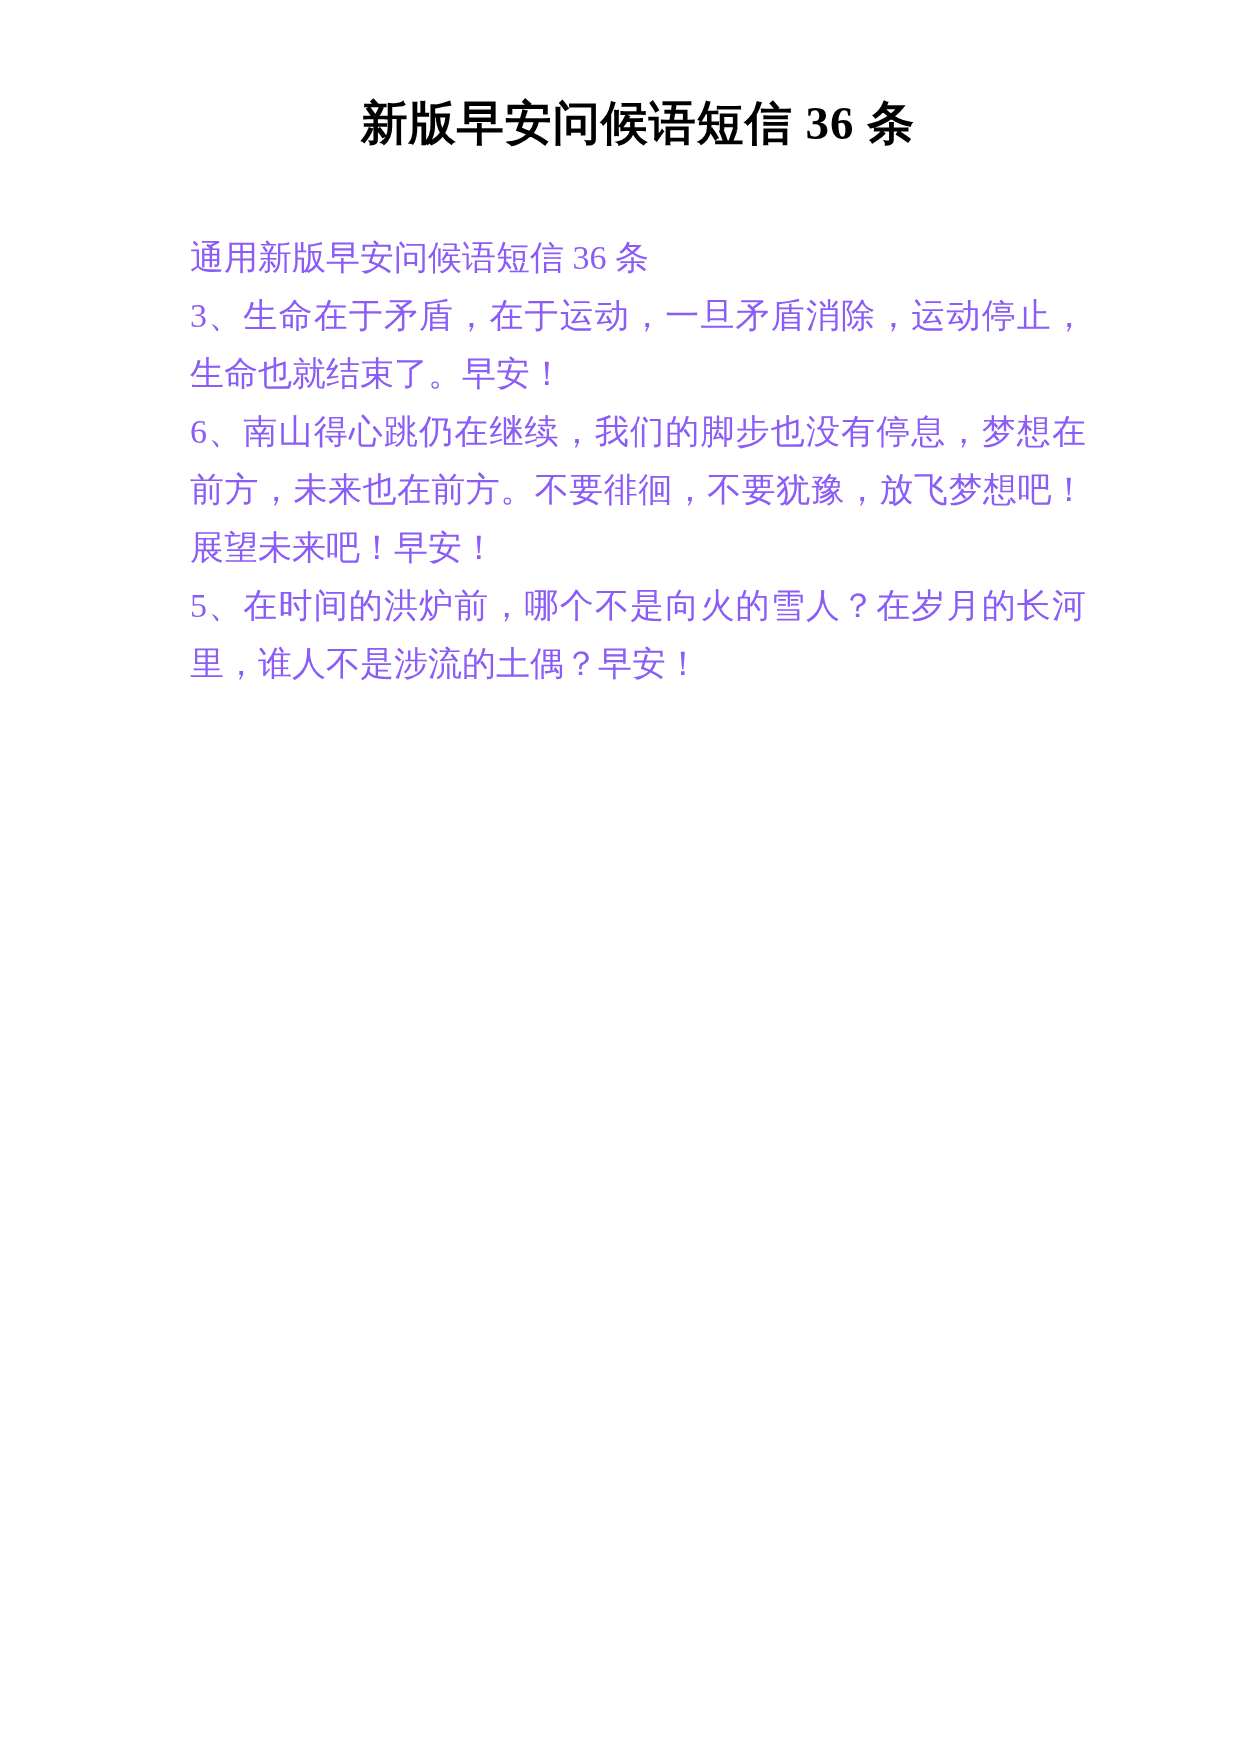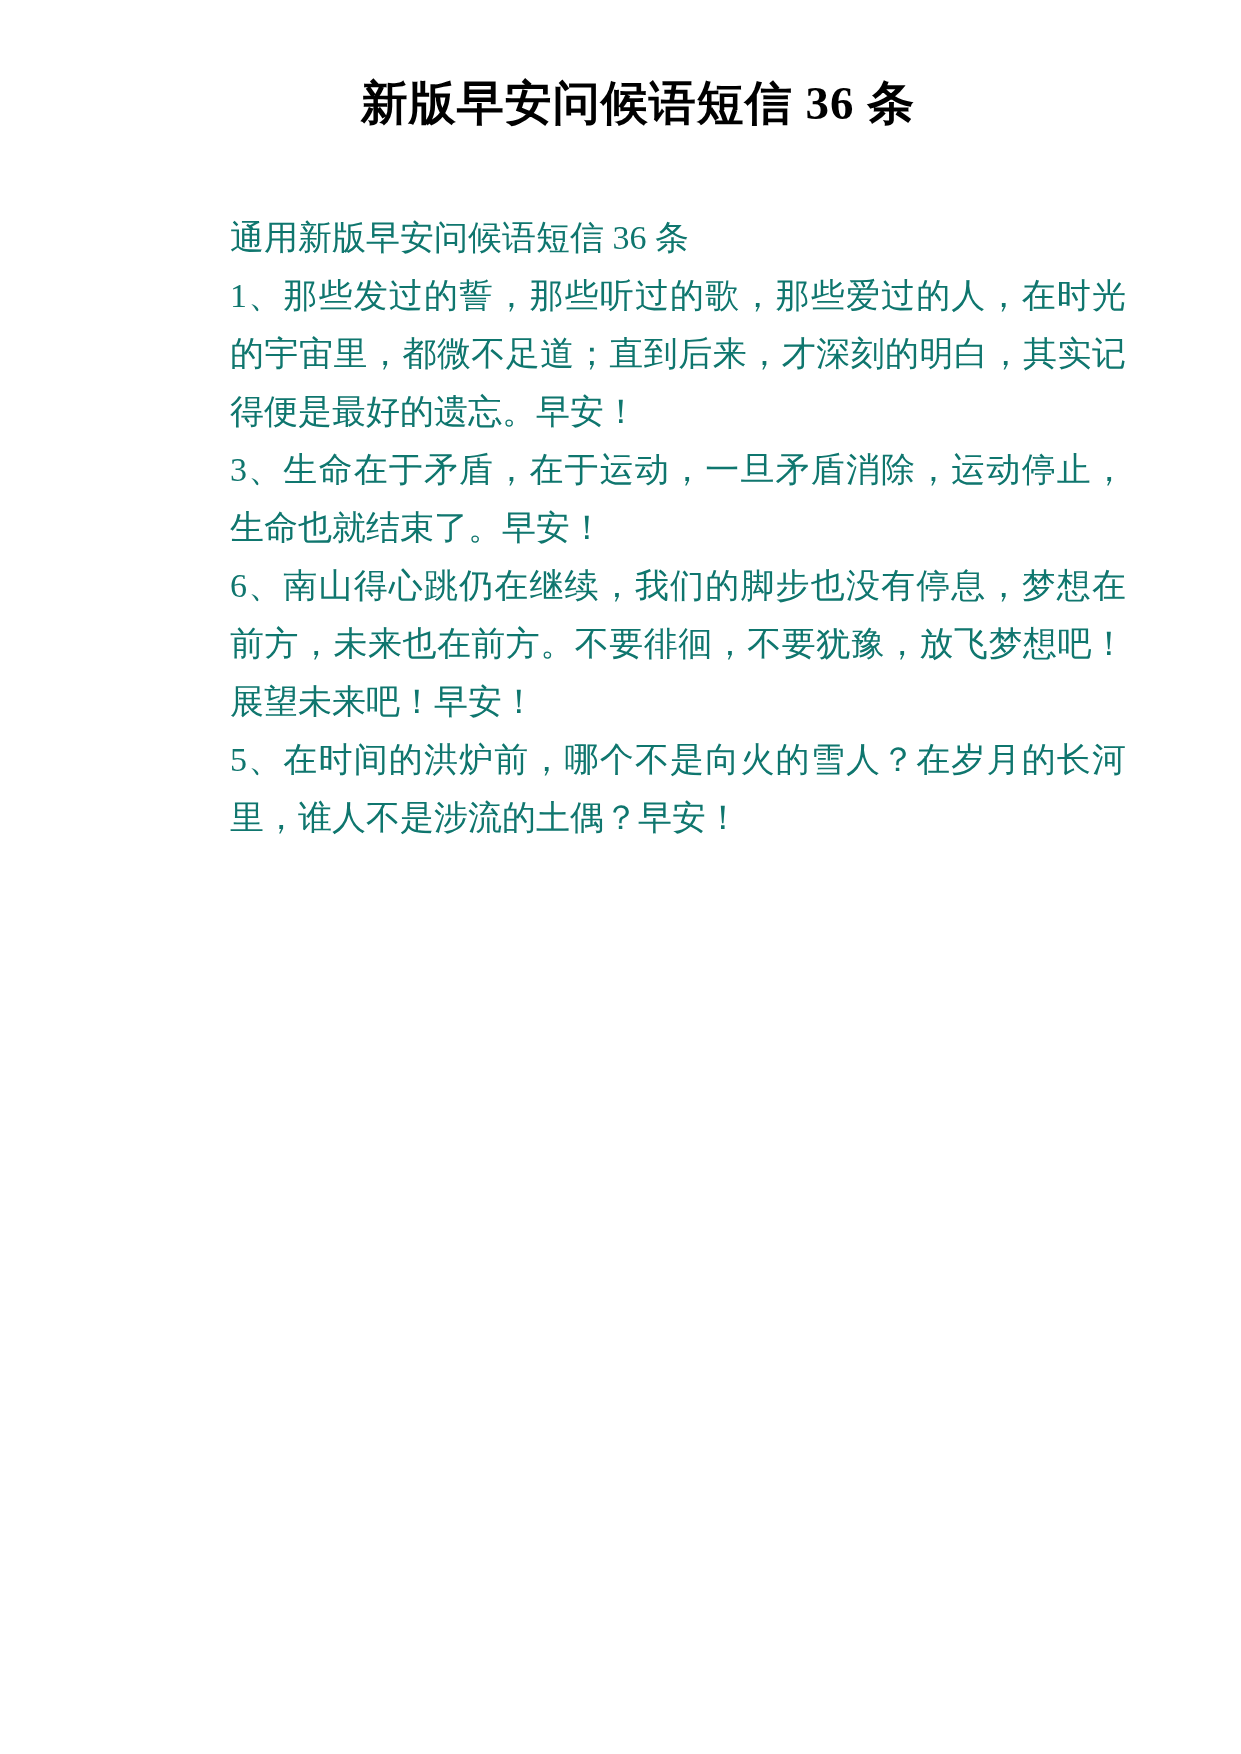--- a/index.html
+++ b/index.html
@@ -8,61 +8,59 @@
     background: #ffffff;
   }
   .page {
     position: relative;
     width: 1241px;
     height: 1754px;
     background: #ffffff;
     color: #000000;
     overflow: hidden;
     box-sizing: border-box;
-    padding: 75px 155px 0 190px;
+    padding: 95px 155px 0 190px;
     font-family: "Liberation Serif", "DejaVu Serif", serif;
   }
   .doc-title {
     margin: 0 0 78px 0;
     width: 896px;
     font-size: 47px;
     line-height: 56px;
     font-weight: 700;
     text-align: center;
     letter-spacing: 1px;
     font-family: "Liberation Serif", "DejaVu Serif", serif;
   }
   .doc-body {
     width: 896px;
     font-size: 34px;
     line-height: 58px;
     text-align: justify;
     text-justify: inter-ideograph;
-    color: #0f766e;
-    margin-left: 40px;
+    color: #8b5cf6;
   }
   .doc-body p {
     margin: 0;
     padding: 0;
   }
   .para-indent {
     text-indent: 68px; 
   }
 </style>
 </head>
 <body>
 
 <div class="page">
   <h1 class="doc-title">新版早安问候语短信 36 条</h1>
 
   <div class="doc-body">
     <p>通用新版早安问候语短信 36 条</p>
 
 
-    <p>1、那些发过的誓，那些听过的歌，那些爱过的人，在时光的宇宙里，都微不足道；直到后来，才深刻的明白，其实记得便是最好的遗忘。早安！</p>
 
 
     <p>3、生命在于矛盾，在于运动，一旦矛盾消除，运动停止，生命也就结束了。早安！</p>
 
     <p>6、南山得心跳仍在继续，我们的脚步也没有停息，梦想在前方，未来也在前方。不要徘徊，不要犹豫，放飞梦想吧！展望未来吧！早安！</p>
 
     <p>5、在时间的洪炉前，哪个不是向火的雪人？在岁月的长河里，谁人不是涉流的土偶？早安！</p>
 
   </div>
 </div>

